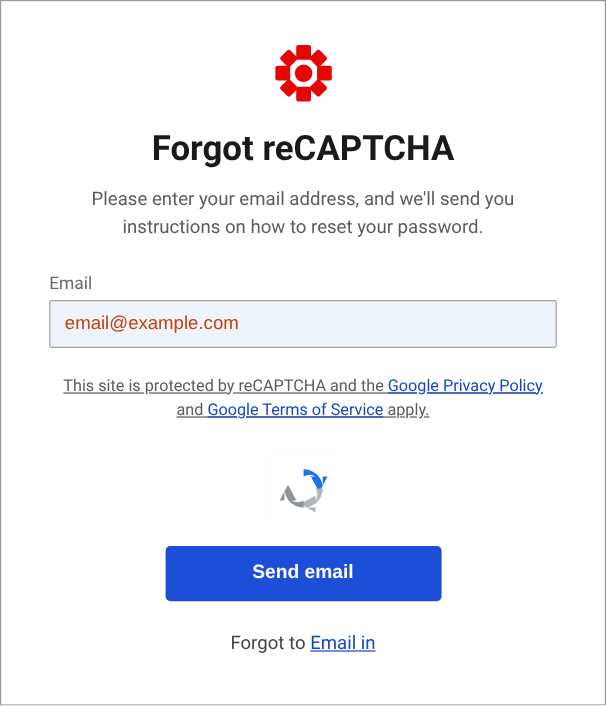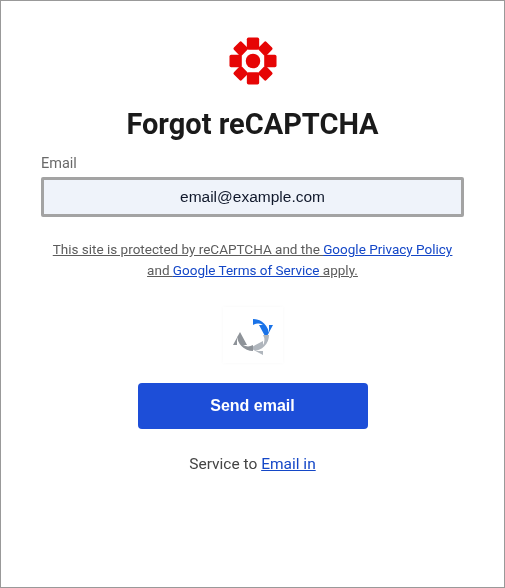--- a/index.html
+++ b/index.html
@@ -37,26 +37,25 @@
     .field-label {
       display: block;
       font-size: 14.5px;
       color: #696969;
       margin-bottom: 5px;
     }
     .field-input {
       width: 100%;
       height: 40px;
       background: #eff3fa;
-      border: 3px solid #a3a3a3;
+      border: 1px solid #a3a3a3;
       border-radius: 2px;
       padding: 0 12px;
       font-size: 15.5px;
-      color: #0f172a;
-      text-align: center;
+      color: #c2410c;
     }
     .disclaimer {
       font-size: 13.5px;
       color: #5c5c5c;
       text-align: center;
       line-height: 1.55;
       margin-bottom: 26px;
       text-decoration: underline;
     }
     .disclaimer a, .link {
@@ -106,20 +105,21 @@
         <rect x="18" y="18" width="20" height="20" rx="3" transform="rotate(45 28 28)"></rect>
         <rect x="62" y="18" width="20" height="20" rx="3" transform="rotate(45 72 28)"></rect>
         <rect x="18" y="62" width="20" height="20" rx="3" transform="rotate(45 28 72)"></rect>
         <rect x="62" y="62" width="20" height="20" rx="3" transform="rotate(45 72 72)"></rect>
       </g>
     </svg>
   </div>
 
   <h1 class="title">Forgot reCAPTCHA</h1>
 
+  <p class="subtitle">Please enter your email address, and we'll send you instructions on how to reset your password.</p>
 
   <div class="field">
     <label class="field-label">Email</label>
     <input type="text" class="field-input" value="email@example.com" style="">
   </div>
 
   <p class="disclaimer">
     <span>This site is protected by reCAPTCHA and the </span><a href="#">Google Privacy Policy</a><span> and </span><a href="#">Google Terms of Service</a><span> apply.</span>
   </p>
 
@@ -127,16 +127,16 @@
     <svg width="40" height="40" viewBox="0 0 40 40">
       <path d="M20 4 A16 16 0 0 1 36 20 L36 10 L40 10 L33 23 L26 10 L30 10 A10 10 0 0 0 20 10 Z" fill="#1a73e8"></path>
       <path d="M36 20 A16 16 0 0 1 20 36 L30 36 L30 40 L17 33 L30 26 L30 30 A10 10 0 0 0 30 20 Z" fill="#b0b6bd"></path>
       <path d="M20 36 A16 16 0 0 1 4 20 L4 30 L0 30 L7 17 L14 30 L10 30 A10 10 0 0 0 20 30 Z" fill="#8e9399"></path>
     </svg>
   </div>
 
   <button class="primary-btn">Send email</button>
 
   <p class="return-line">
-    <span>Service to </span><a href="#" class="link">Email in</a>
+    <span>Forgot to </span><a href="#" class="link">Email in</a>
   </p>
 
 </div>
 
 </body></html>

